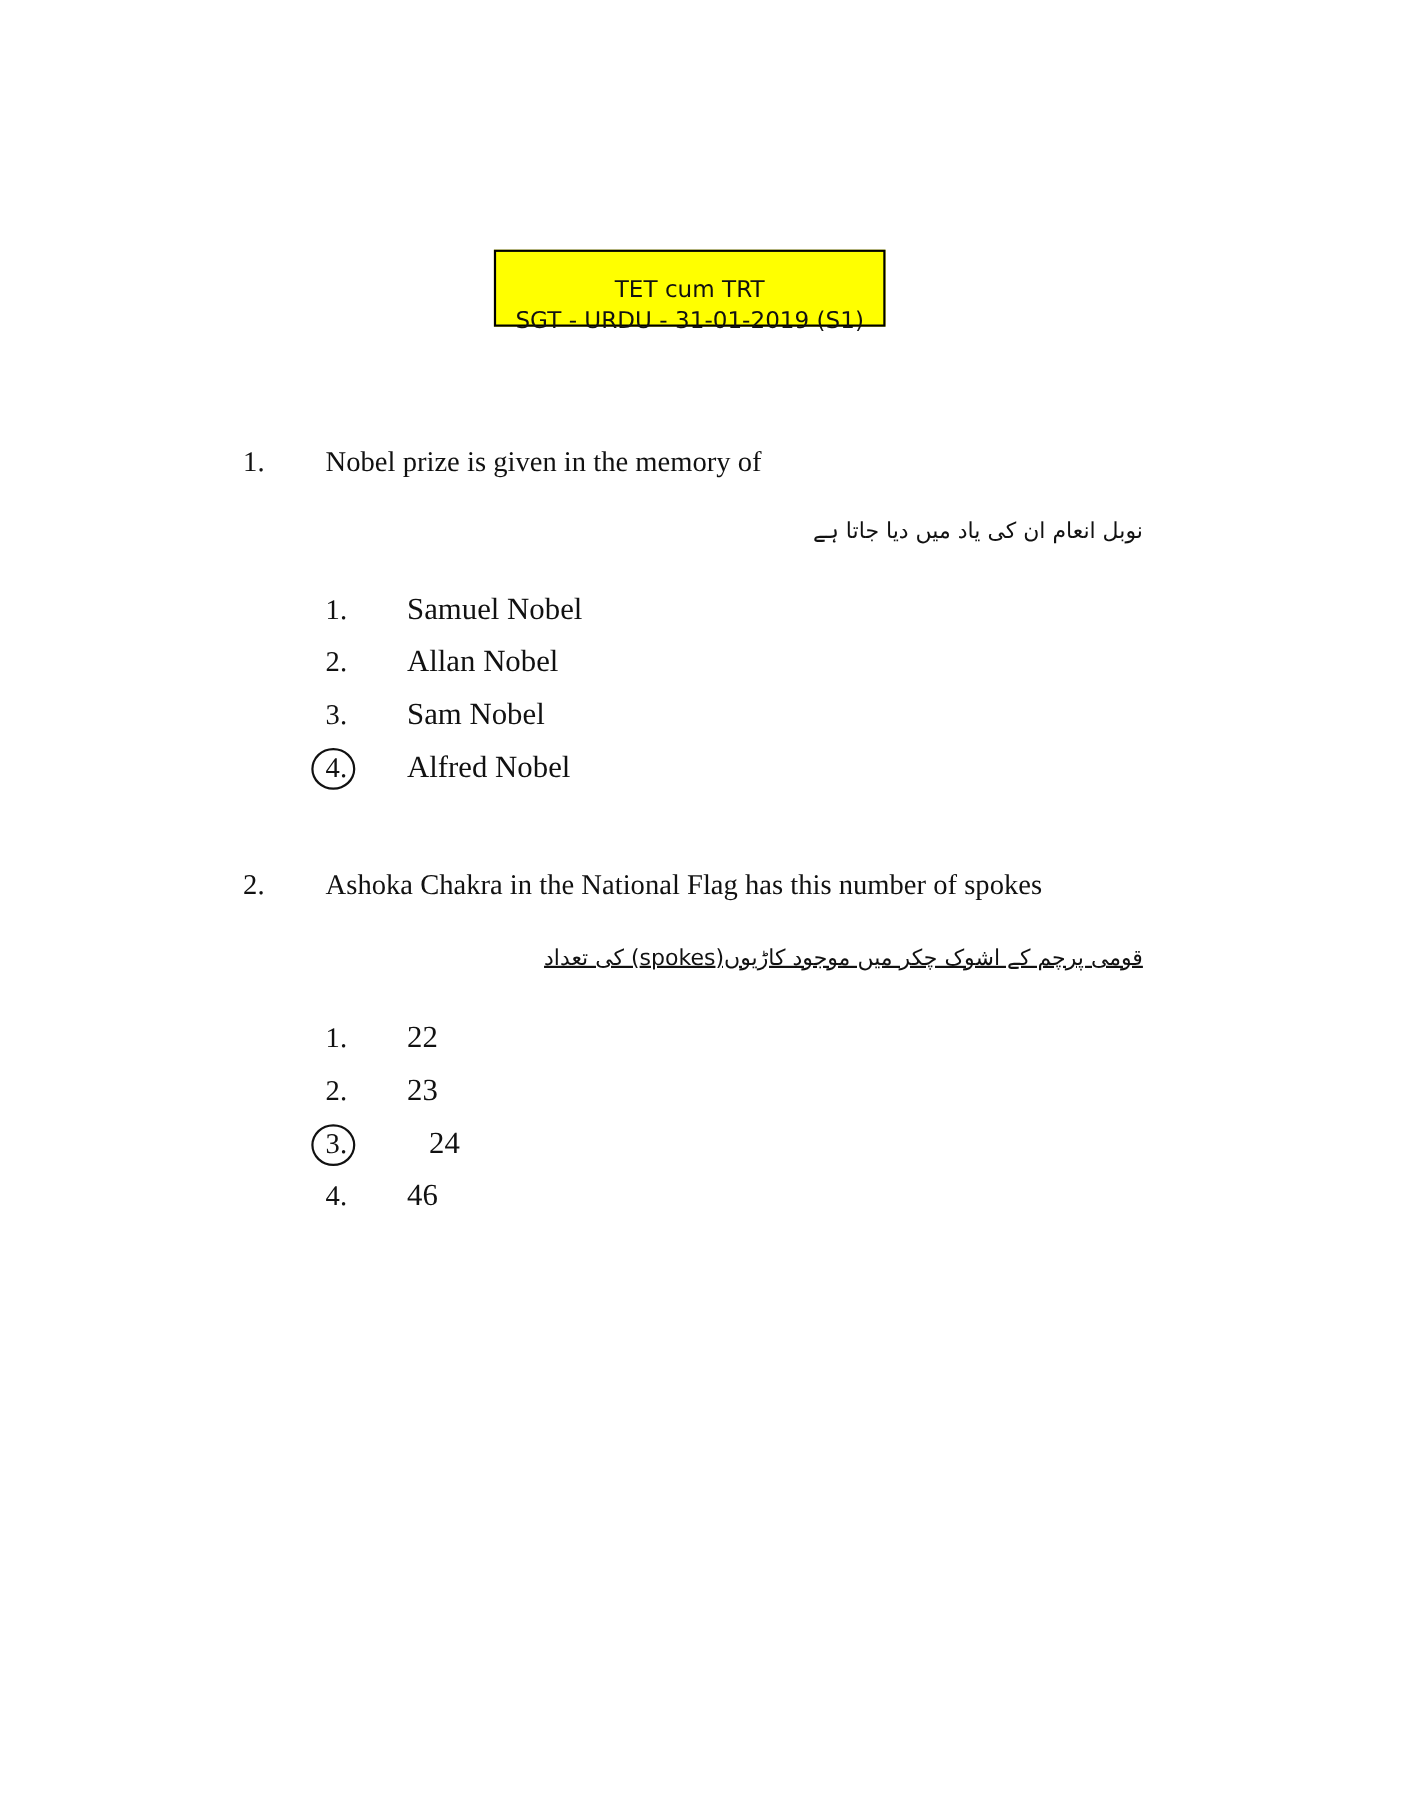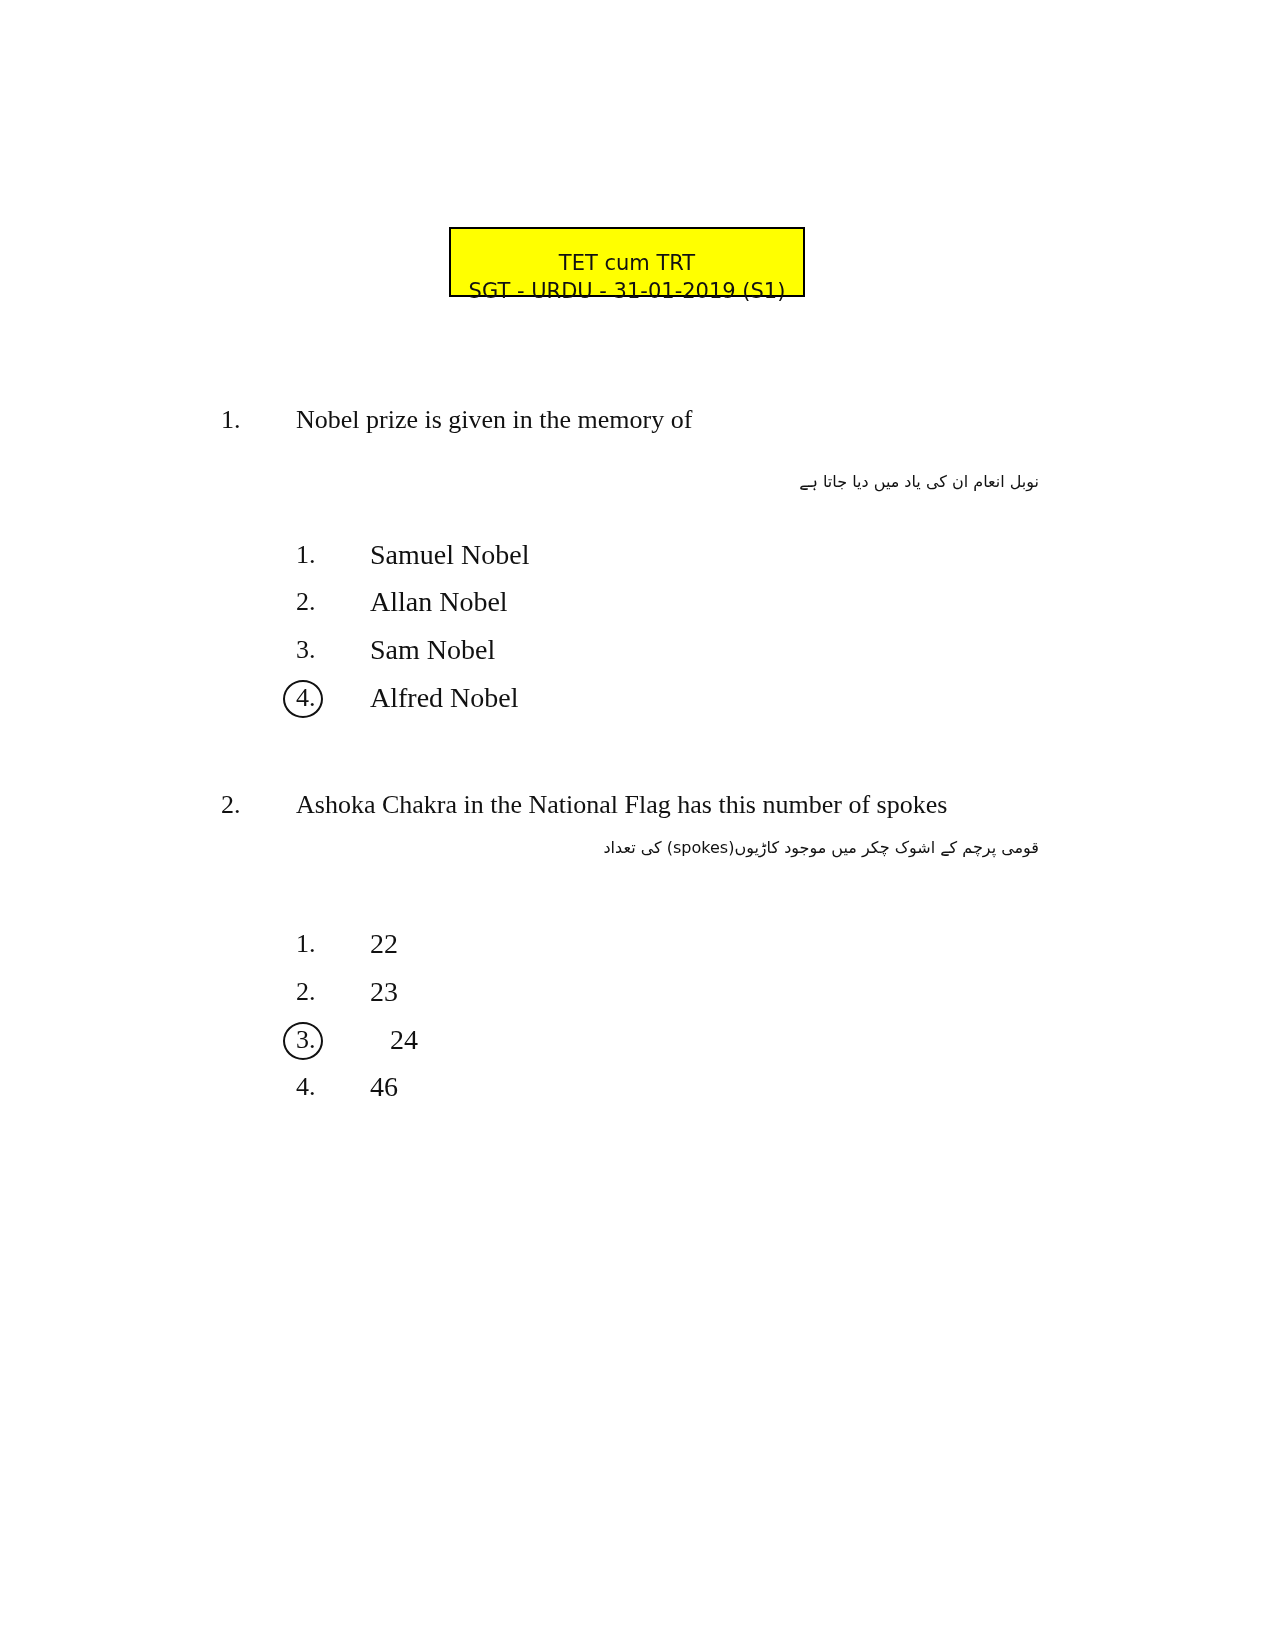--- a/index.html
+++ b/index.html
@@ -6,21 +6,21 @@
   body { width: 1275px; height: 1651px; position: relative; overflow: hidden;
          font-family: "Liberation Serif", "DejaVu Serif", serif; color: #111; }
   .title-box { position: absolute; left: 449px; top: 227px; width: 356px; height: 70px;
                background: #ffff00; border: 2px solid #000; box-sizing: border-box;
                text-align: center; font-family: "DejaVu Sans", sans-serif; font-size: 21px;
                line-height: 28px; padding-top: 20px; color: #111; }
   .title-box div { white-space: nowrap; }
   .q-line { position: absolute; font-size: 26px; line-height: 30px; white-space: nowrap; }
   .q-num { position: absolute; left: 221px; }
   .q-text { position: absolute; left: 296px; }
-  .urdu { position: absolute; right: 236px; font-family: "DejaVu Sans", sans-serif; font-size: 16px;
+  .urdu { position: absolute; right: 236px; font-family: "DejaVu Sans", sans-serif; font-size: 20px;
           direction: rtl; white-space: nowrap; line-height: 40px; }
   .opt-num { position: absolute; left: 296px; font-size: 26px; line-height: 30px; }
   .opt-text { position: absolute; left: 370px; font-size: 28px; line-height: 30px; white-space: nowrap; }
   .circle { position: absolute; width: 40px; height: 38px; border: 2px solid #111; border-radius: 50%;
             box-sizing: border-box; }
 </style>
 </head>
 <body>
 
 <div class="title-box">
@@ -45,21 +45,21 @@
 
     <span class="circle" style="left:283px; top:680px;"></span>
     <span class="opt-num" style="top:683px;">4.</span>
     <span class="opt-text" style="top:683px;text-align:center;">Alfred Nobel</span>
   </div>
 </div>
 
 <div>
   <span class="q-line q-num" style="top:790px;">2.</span>
   <span class="q-line q-text" style="top:790px;text-align:right;">Ashoka Chakra in the National Flag has this number of spokes</span>
-  <span class="urdu" style="top:828px;">قومی پرچم کے اشوک چکر میں موجود کاڑیوں(spokes) کی تعداد</span>
+  <span class="urdu" style="top:850px;text-decoration:underline;">قومی پرچم کے اشوک چکر میں موجود کاڑیوں(spokes) کی تعداد</span>
 
   <div>
     <span class="opt-num" style="top:929px;">1.</span>
     <span class="opt-text" style="top:929px;">22</span>
 
     <span class="opt-num" style="top:977px;">2.</span>
     <span class="opt-text" style="top:977px;">23</span>
 
     <span class="circle" style="left:283px; top:1022px;"></span>
     <span class="opt-num" style="top:1025px;">3.</span>

